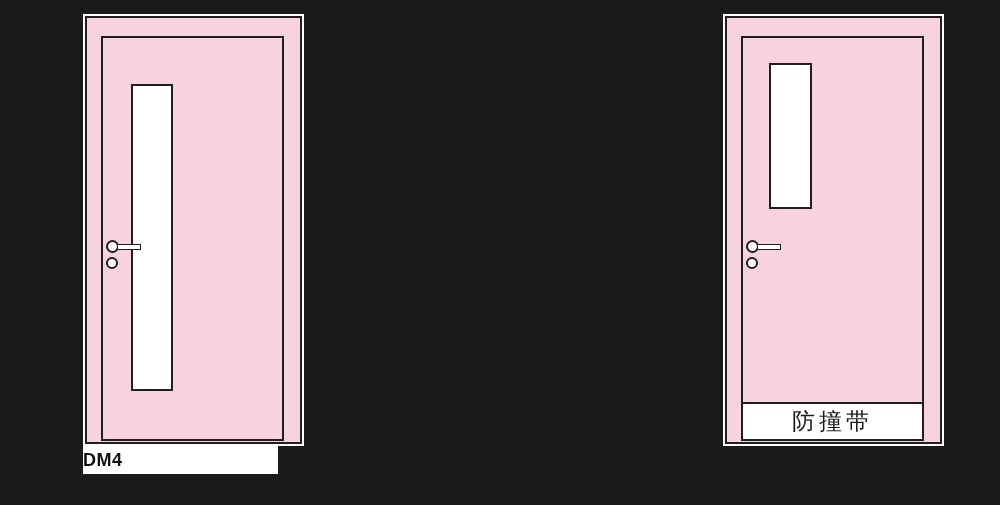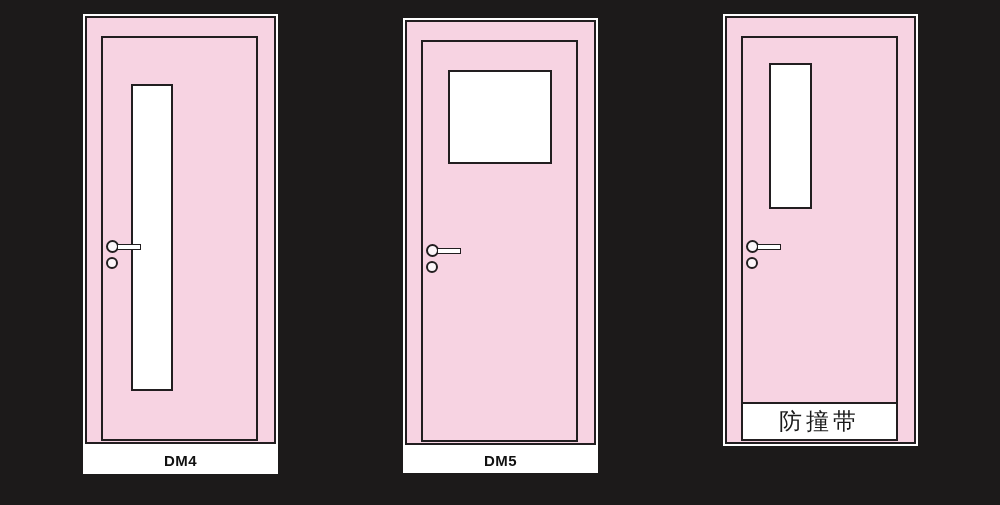--- a/index.html
+++ b/index.html
@@ -18,21 +18,21 @@
     position:relative;
   }
   .stage{position:absolute;inset:0;}
 
   .door-unit{position:absolute;width:195px;}
   .u1{left:83px;top:14px;}
   .u2{left:403px;top:18px;}
   .u3{left:723px;top:14px;}
 
   .door-frame{
-    width:195px;
+    width:221px;
     border:2px solid #ffffff;
     background:var(--door-fill);
   }
   .u1 .door-frame{height:432px;}
   .u2 .door-frame{height:429px;}
   .u3 .door-frame{height:432px;}
 
   .frame-inner{
     position:relative;
     width:100%;height:100%;
@@ -91,23 +91,23 @@
     display:flex;align-items:center;justify-content:center;
     font-family:"Liberation Serif", serif;
     font-size:23px;
     letter-spacing:4px;
     color:#1a1a1a;
   }
 
   .label-strip{
     width:195px;
     background:var(--label-bg);
-    display:flex;align-items:center;justify-content:center;
+    display:flex;align-items:center;
     font-weight:bold;
-    font-size:15px;
+    font-size:18px;
     letter-spacing:0.5px;
     color:var(--label-text);
   }
   .u1 .label-strip{height:28px;}
   .u2 .label-strip{height:26px;}
   .u3 .label-strip{height:26px;}
 </style>
 </head>
 <body>
 
@@ -124,37 +124,20 @@
             <span class="lock"></span>
           </div>
         </div>
       </div>
     </div>
     <div class="label-strip">
       <span>DM4</span>
     </div>
   </section>
 
-  <section class="door-unit u2">
-    <div class="door-frame">
-      <div class="frame-inner">
-        <div class="leaf">
-          <div class="glass g2"></div>
-          <div class="handle">
-            <span class="knob"></span>
-            <span class="lever-bar"></span>
-            <span class="lock"></span>
-          </div>
-        </div>
-      </div>
-    </div>
-    <div class="label-strip">
-      <span>DM5</span>
-    </div>
-  </section>
 
   <section class="door-unit u3">
     <div class="door-frame">
       <div class="frame-inner">
         <div class="leaf">
           <div class="glass g3"></div>
           <div class="handle">
             <span class="knob"></span>
             <span class="lever-bar"></span>
             <span class="lock"></span>

